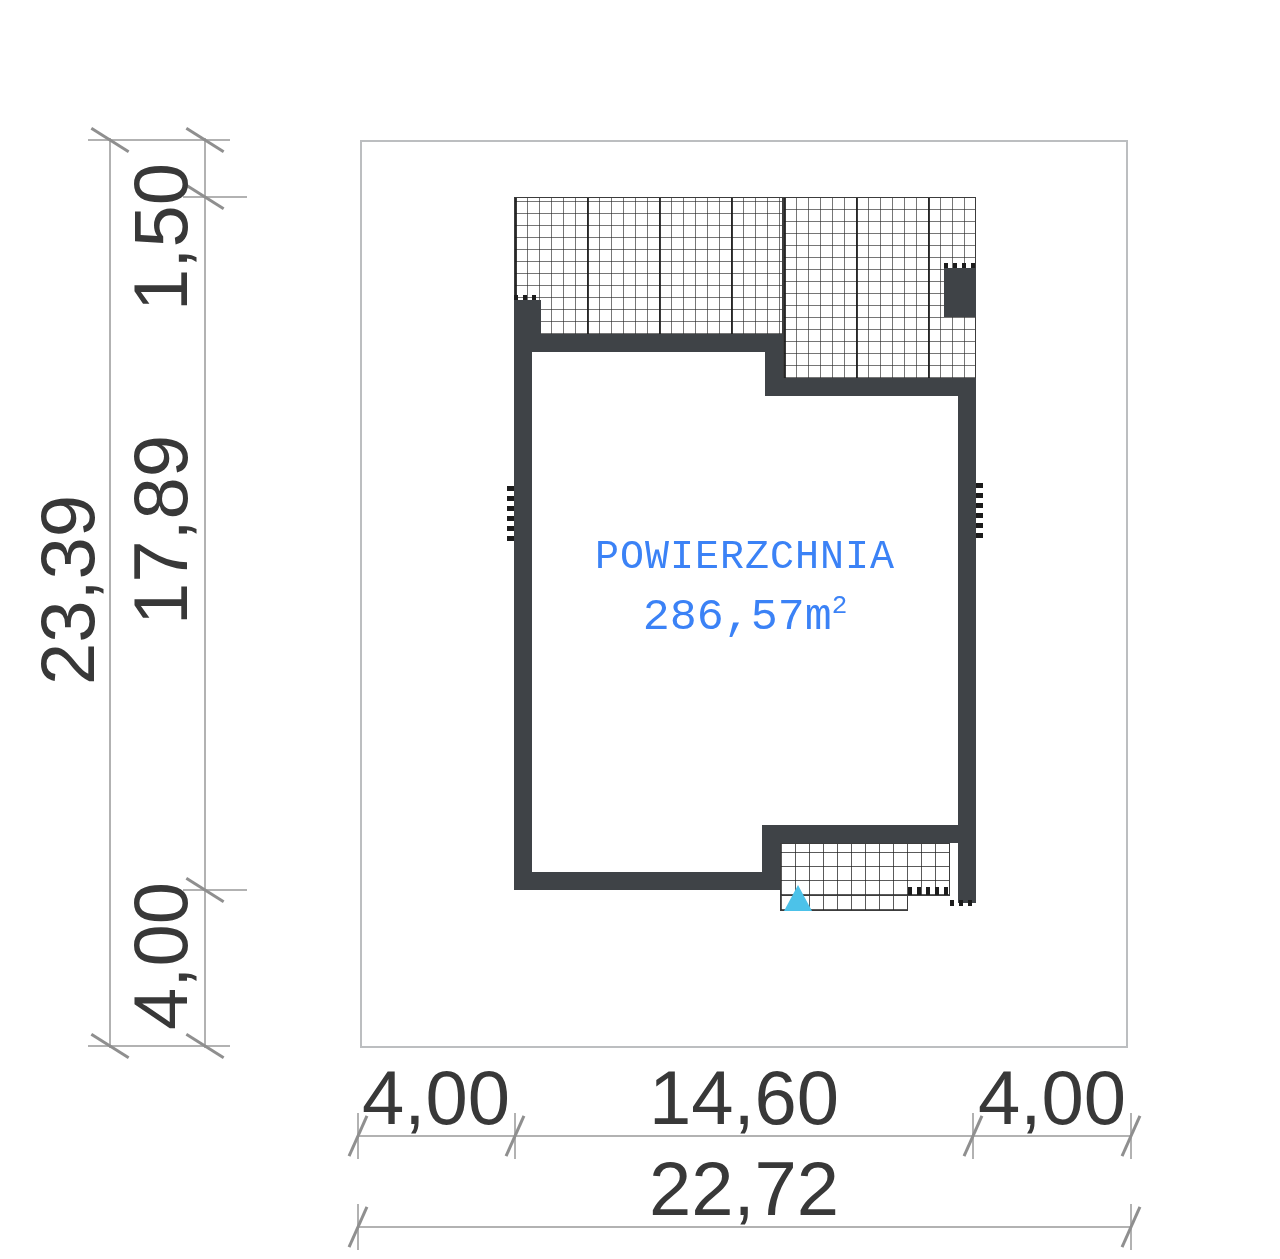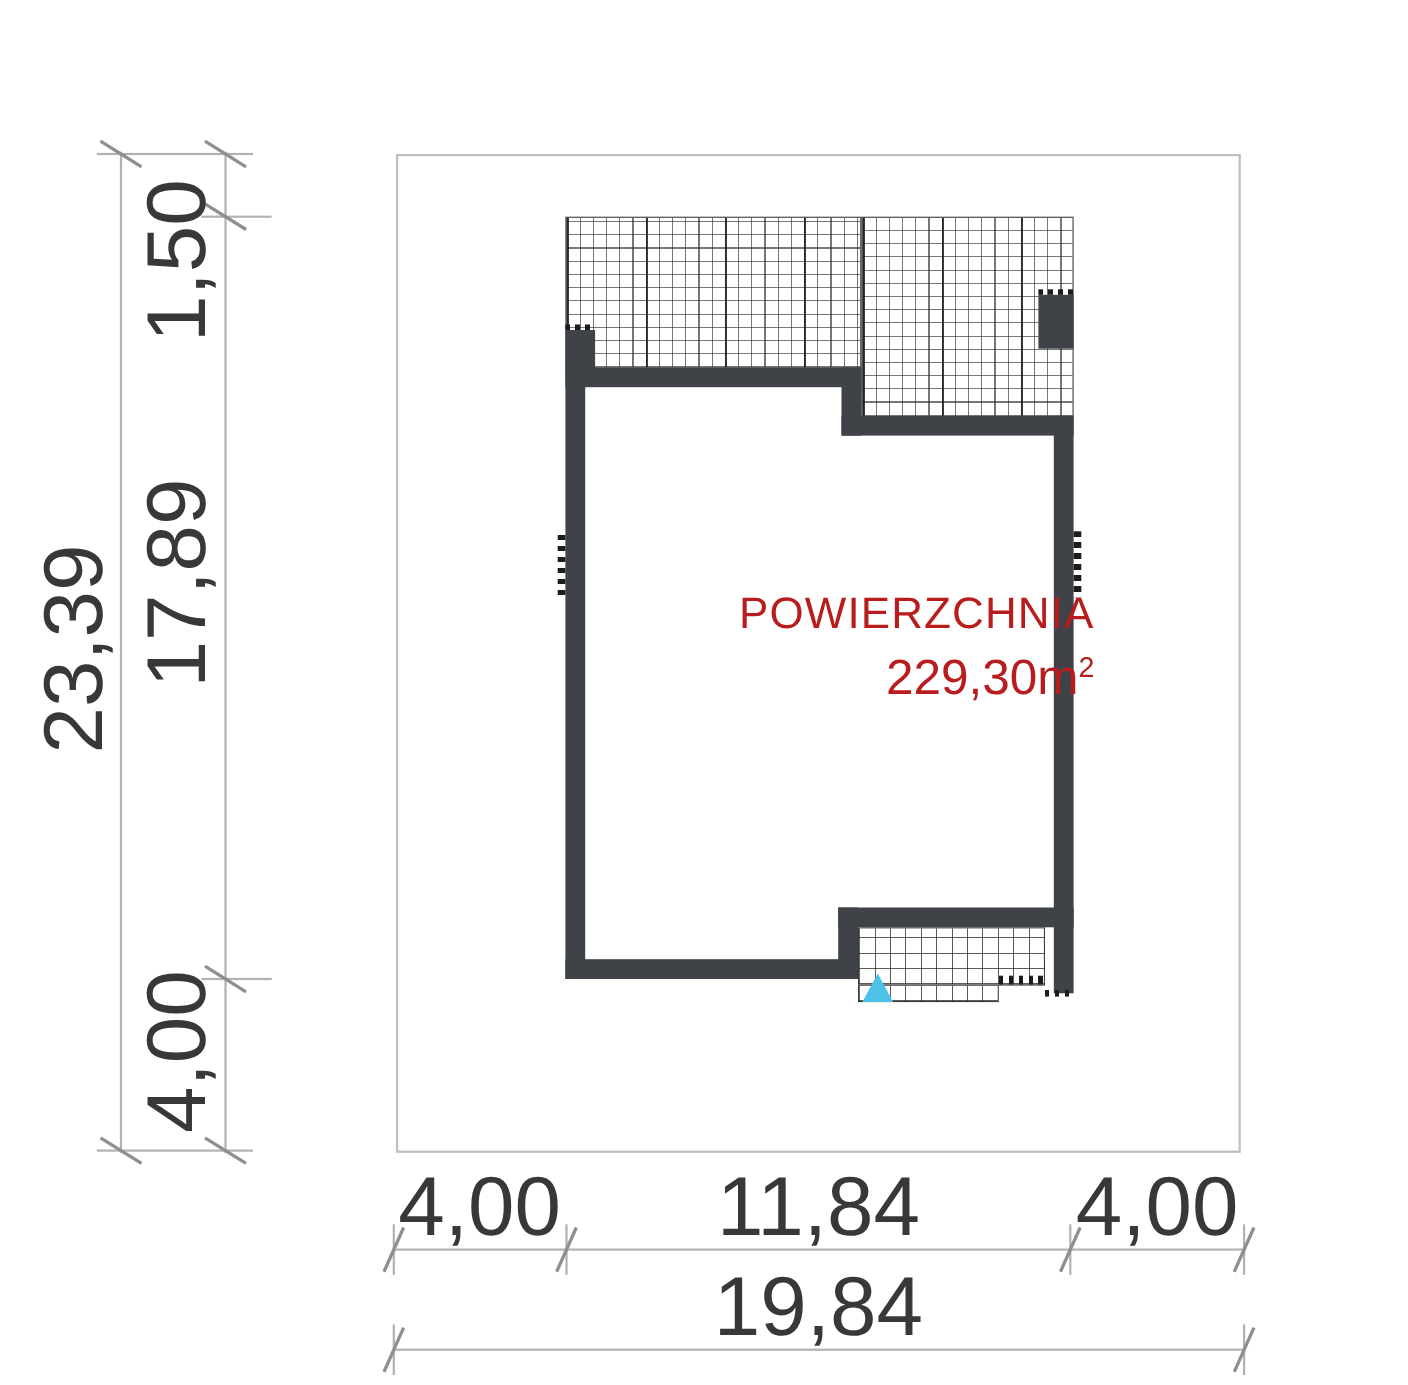--- a/index.html
+++ b/index.html
@@ -31,21 +31,21 @@
   .teeth-h{background:repeating-linear-gradient(90deg,#1c1c1c 0 4px, transparent 4px 9px);}
   .teeth-v{background:repeating-linear-gradient(180deg,#1c1c1c 0 5px, transparent 5px 10px);}
   
   .tri{
     width:0;height:0;
     border-left:14px solid transparent;
     border-right:14px solid transparent;
     border-bottom:26px solid #4cc2e9;
   }
   
-  .area-text{color:#b91c1c;text-align:right;line-height:48px;font-size:40px;letter-spacing:1px;}
+  .area-text{color:#3b82f6;text-align:center;line-height:48px;font-size:40px;letter-spacing:1px;font-family:Liberation Mono, monospace;}
   .area-text .val{font-size:45px;letter-spacing:0;}
   .area-text sup{font-size:26px;}
   
   .dim-line{background:#b2b2b2;}
   .slash-v{width:44px;height:3px;background:#8f8f8f;transform:translate(-50%,-50%) rotate(32deg);}
   .slash-h{width:3px;height:44px;background:#8f8f8f;transform:translate(-50%,-50%) rotate(24deg);}
   .stub-v{width:2px;height:46px;background:#b2b2b2;transform:translate(-50%,-50%);}
   .dim-label{
     color:#383838;font-size:76px;line-height:1;white-space:nowrap;
     transform:translate(-50%,-50%);
@@ -81,21 +81,21 @@
   <div class="abs teeth-v" style="left:976px;top:483px;width:7px;height:60px;"></div>
 
   <div class="abs hatch porch" style="left:780px;top:843px;width:170px;height:53px;"></div>
   <div class="abs hatch porch" style="left:780px;top:895px;width:128px;height:16px;"></div>
   <div class="abs teeth-h" style="left:908px;top:887px;width:42px;height:8px;"></div>
   <div class="abs teeth-h" style="left:950px;top:900px;width:26px;height:6px;"></div>
   <div class="abs tri" style="left:784px;top:885px;"></div>
 
   <div class="abs area-text" style="left:495px;top:534px;width:500px;">
     <div>POWIERZCHNIA</div>
-    <div class="val"><span>229,30m</span><sup>2</sup></div>
+    <div class="val"><span>286,57m</span><sup>2</sup></div>
   </div>
 
   <div class="abs dim-line" style="left:109px;top:138px;width:2px;height:910px;"></div>
   <div class="abs dim-line" style="left:204px;top:138px;width:2px;height:910px;"></div>
   <div class="abs dim-line" style="left:88px;top:139px;width:142px;height:2px;"></div>
   <div class="abs dim-line" style="left:88px;top:1045px;width:142px;height:2px;"></div>
   <div class="abs dim-line" style="left:183px;top:196px;width:64px;height:2px;"></div>
   <div class="abs dim-line" style="left:183px;top:889px;width:64px;height:2px;"></div>
 
   <div class="abs slash-v" style="left:110px;top:140px;"></div>
@@ -121,17 +121,17 @@
   <div class="abs stub-v" style="left:1131px;top:1227px;"></div>
 
   <div class="abs slash-h" style="left:358px;top:1136px;"></div>
   <div class="abs slash-h" style="left:515px;top:1136px;"></div>
   <div class="abs slash-h" style="left:973px;top:1136px;"></div>
   <div class="abs slash-h" style="left:1131px;top:1136px;"></div>
   <div class="abs slash-h" style="left:358px;top:1227px;"></div>
   <div class="abs slash-h" style="left:1131px;top:1227px;"></div>
 
   <div class="abs dim-label" style="left:436px;top:1098px;">4,00</div>
-  <div class="abs dim-label" style="left:744px;top:1098px;">11,84</div>
+  <div class="abs dim-label" style="left:744px;top:1098px;">14,60</div>
   <div class="abs dim-label" style="left:1052px;top:1098px;">4,00</div>
-  <div class="abs dim-label" style="left:744px;top:1189px;">19,84</div>
+  <div class="abs dim-label" style="left:744px;top:1189px;">22,72</div>
 
 </div>
 
 </body></html>

